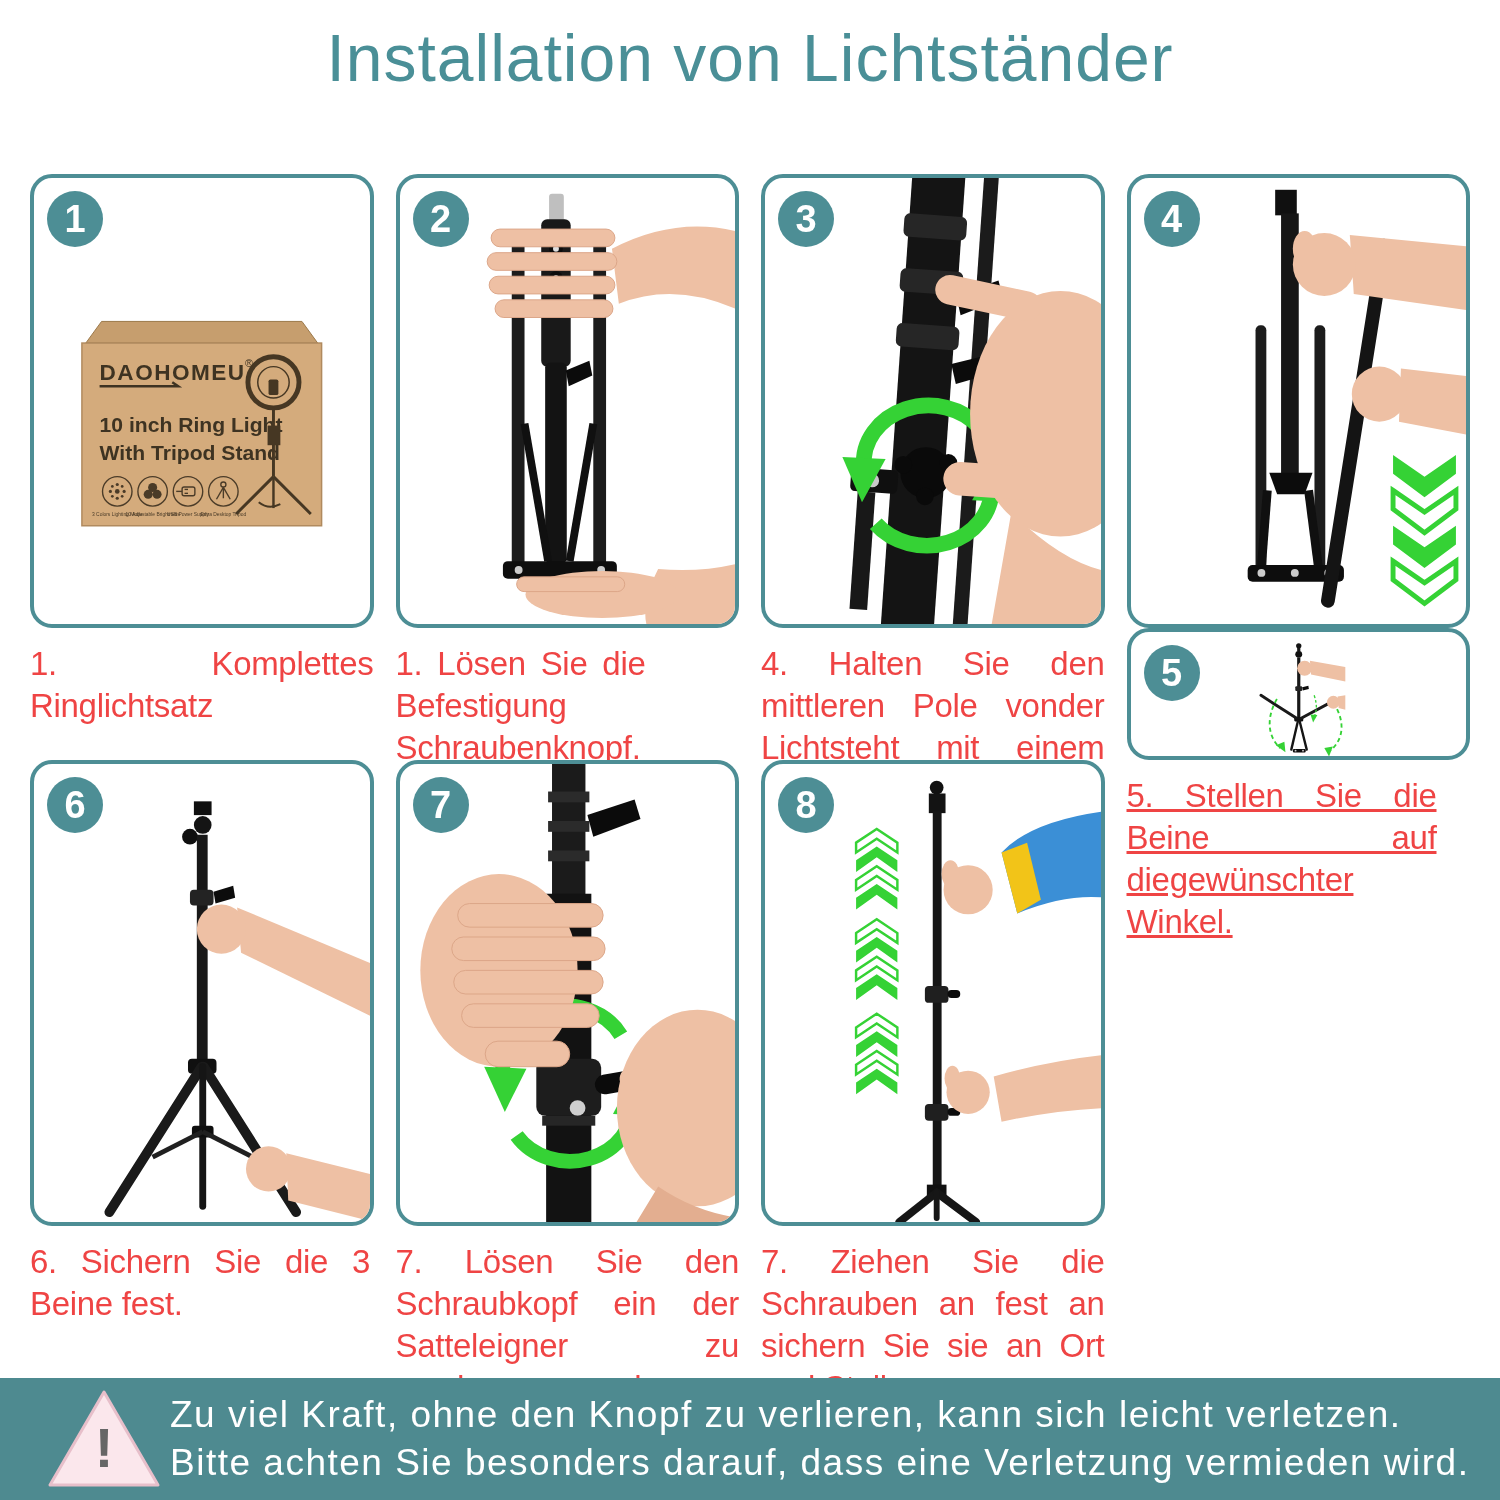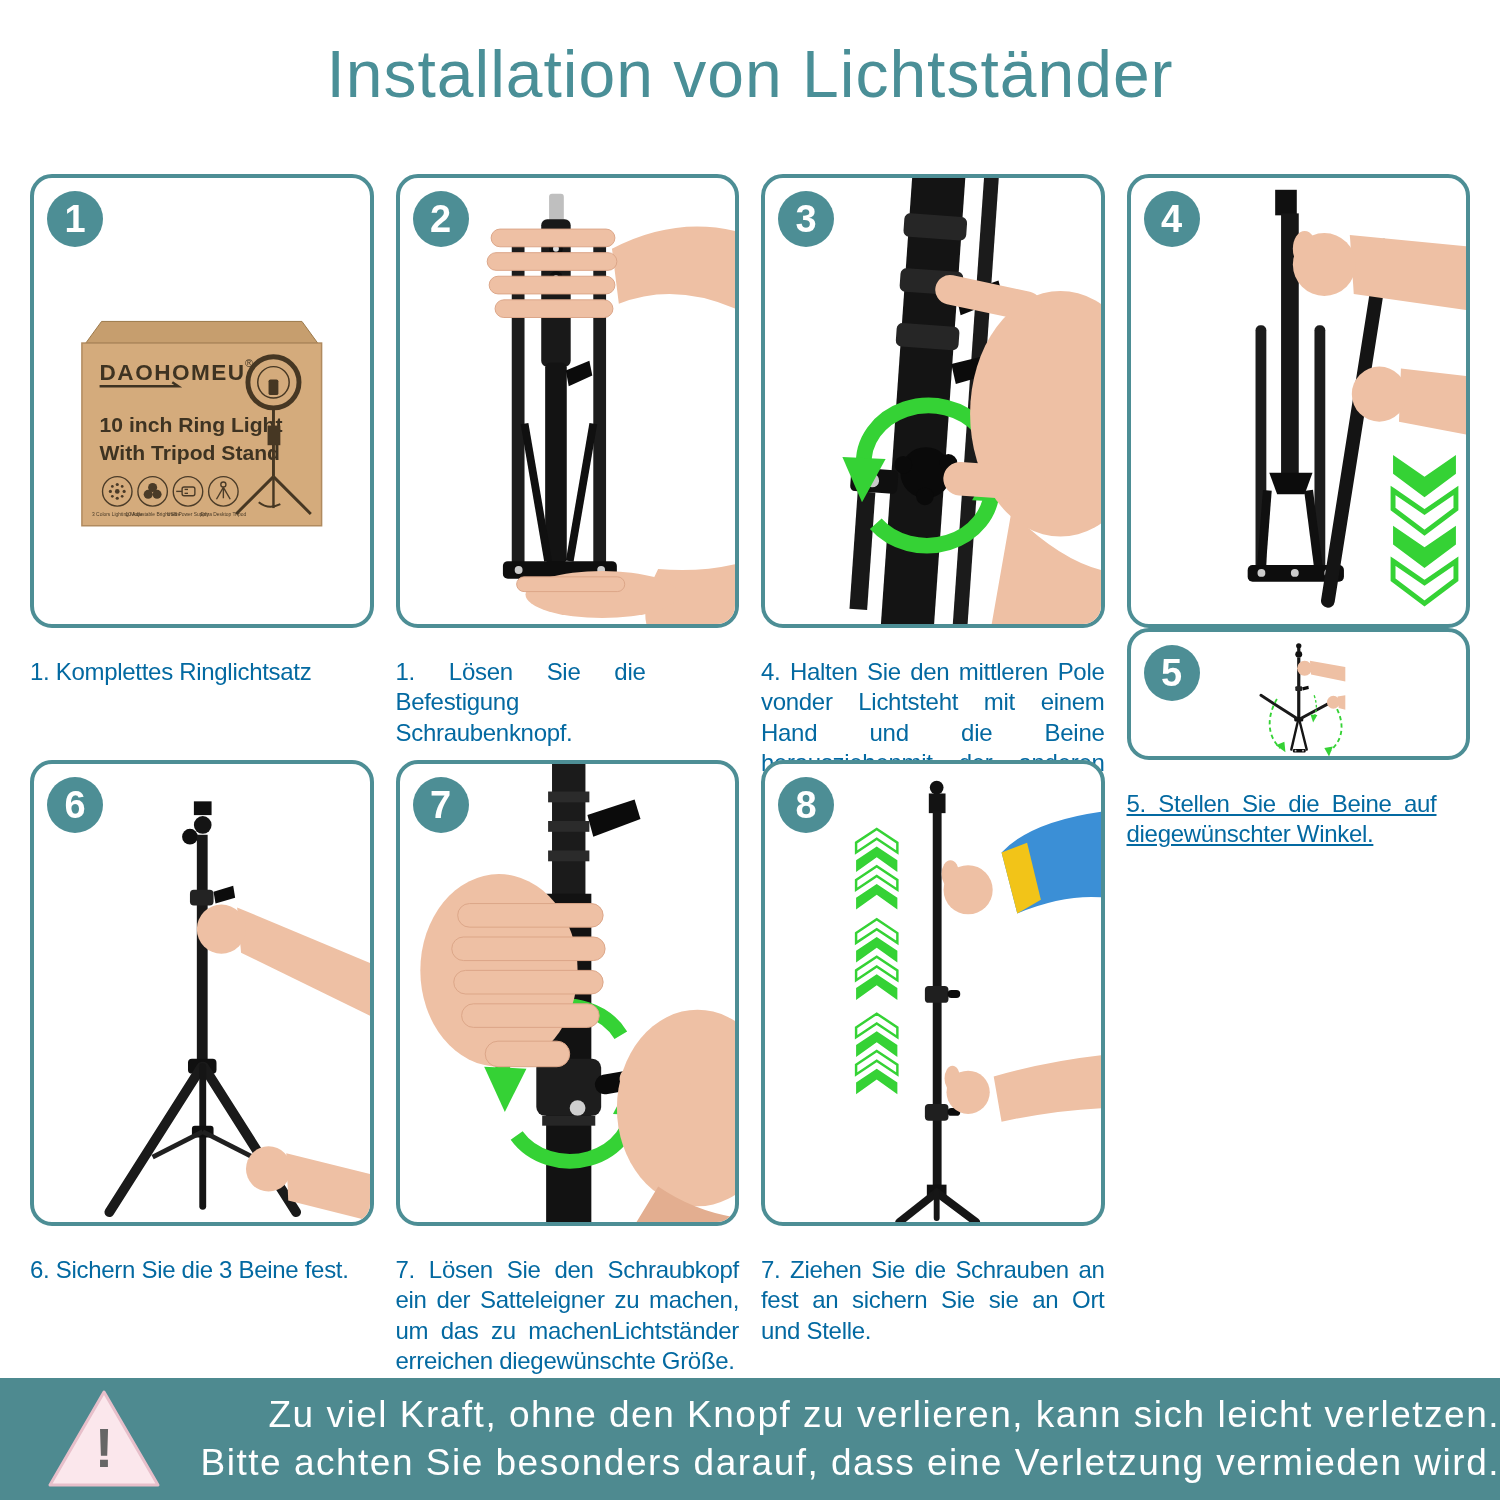--- a/index.html
+++ b/index.html
@@ -1,38 +1,38 @@
 <!DOCTYPE html>
 <html><head>
 <meta charset="utf-8">
 <style>
   html,body{margin:0;padding:0;background:#ffffff;}
   .page{position:relative;width:1500px;height:1500px;background:#ffffff;overflow:hidden;
         font-family:"Liberation Sans",sans-serif;}
-  .title{position:absolute;top:36px;left:0;width:100%;text-align:center;
+  .title{position:absolute;top:20px;left:0;width:100%;text-align:center;
          font-size:66px;font-weight:400;color:#4a8f97;letter-spacing:1px;}
   .grid{position:absolute;top:174px;left:30px;width:1440px;
         display:grid;grid-template-columns:repeat(4,1fr);column-gap:22px;
         grid-template-rows:454px 132px 466px 150px;}
   .panel{position:relative;background:#ffffff;border:4px solid #4d8e95;border-radius:22px;
          overflow:hidden;}
   .badge{position:absolute;top:13px;left:13px;width:56px;height:56px;border-radius:50%;
          background:#4d8e95;color:#ffffff;font-size:38px;font-weight:bold;
          display:flex;align-items:center;justify-content:center;z-index:3;}
   .illus{position:absolute;inset:0;width:100%;height:100%;}
-  .caption{font-size:24px;line-height:1.27;color:#0369a1;padding-top:29px;
+  .caption{font-size:33px;line-height:1.27;color:#ef4444;padding-top:15px;
            letter-spacing:-0.3px;text-align:justify;overflow:visible;}
   .caption.c3{max-width:250px;}
   .caption.c5{max-width:310px;text-decoration:underline;}
   .caption.c6{max-width:340px;}
   .caption.c2,.caption.c4,.caption.c7,.caption.c8{max-width:360px;}
   .warnbar{position:absolute;left:0;right:0;bottom:0;height:122px;background:#4e8a90;
            display:flex;align-items:center;}
   .warntri{position:absolute;left:44px;top:9px;width:120px;height:104px;}
-  .warntext{flex:1;margin-left:170px;text-align:right;color:#ffffff;
+  .warntext{flex:1;margin-left:170px;text-align:left;color:#ffffff;
             font-size:37px;line-height:1.3;letter-spacing:1.5px;}
   svg text{font-family:"Liberation Sans",sans-serif;}
 </style>
 </head>
 <body>
 
 <div class="page">
 
   <div class="title">Installation von Lichtständer</div>
 

